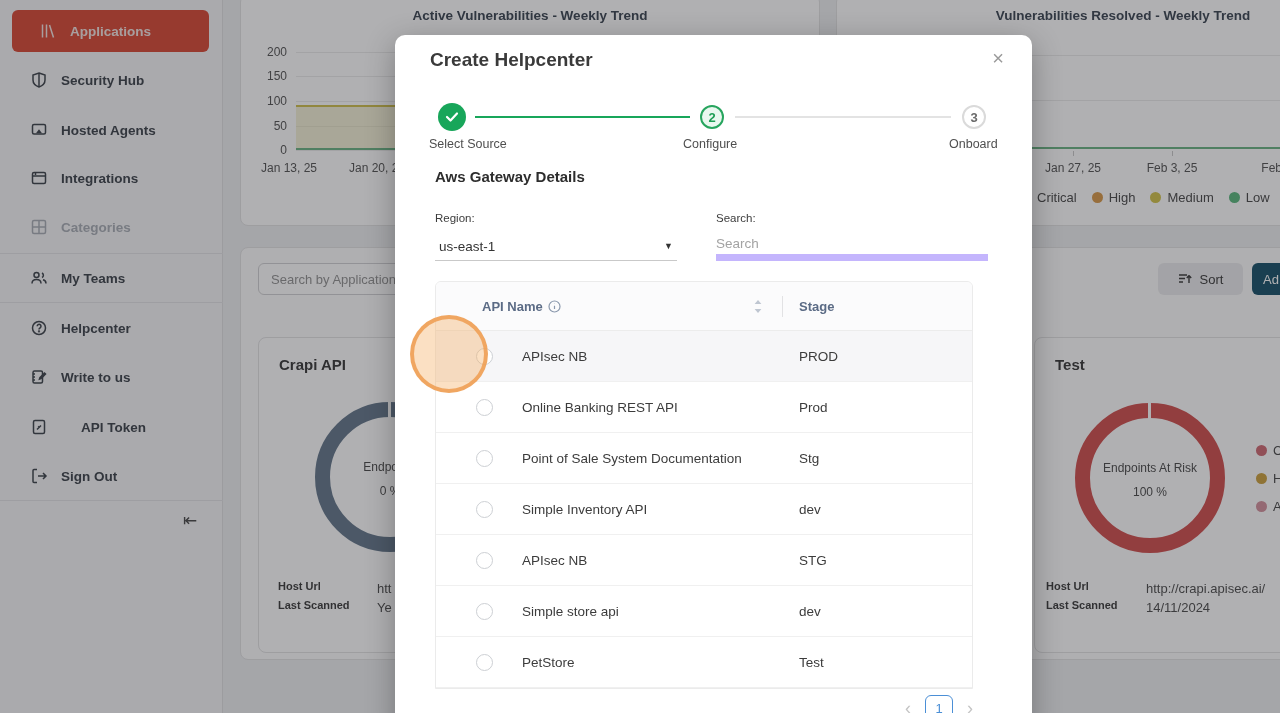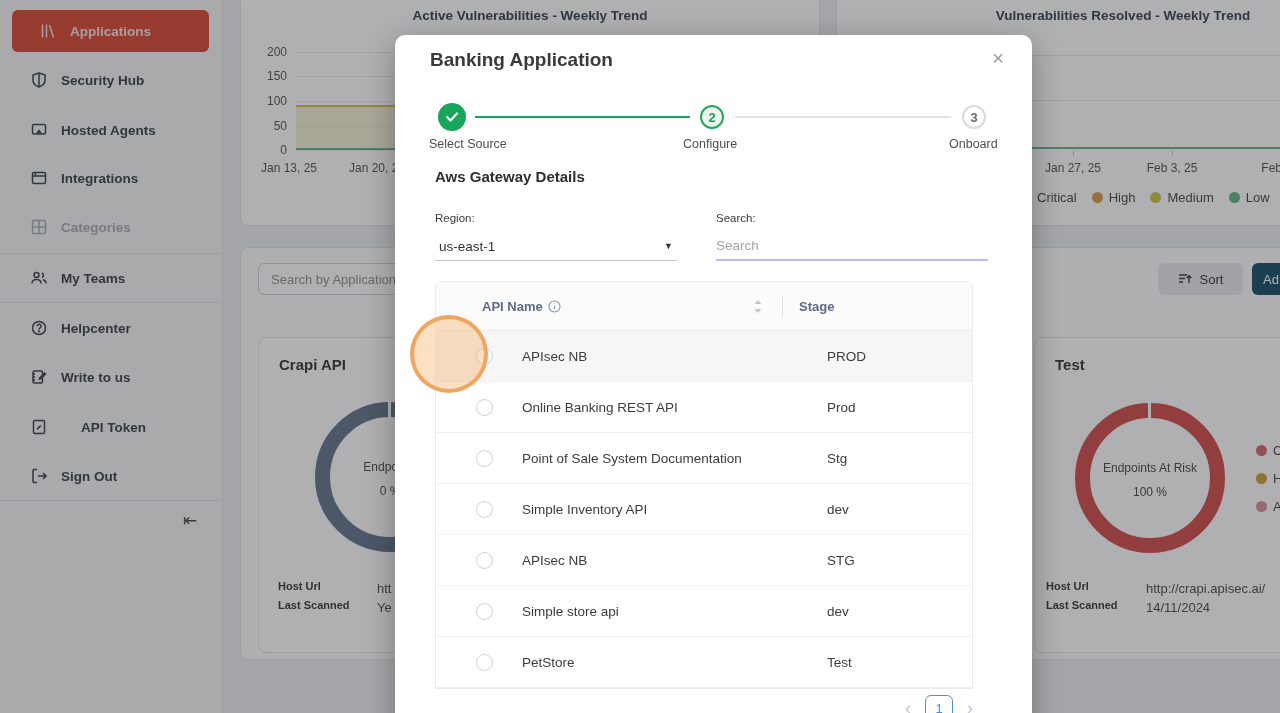--- a/index.html
+++ b/index.html
@@ -71,40 +71,40 @@
   .step-label { position:absolute; top:102px; font-size:12.5px; color:#4f4f4f; }
 
   .section-title { position:absolute; left:40px; top:133px; font-size:15px; font-weight:700; color:#2d2d2d; }
   .field-label { position:absolute; font-size:11.5px; color:#3c3c3c; }
   .select-box { position:absolute; left:40px; top:197px; width:242px; height:29px;
                 border-bottom:1px solid #c9c9c9; font-size:13.5px; color:#333;
                 display:flex; align-items:center; justify-content:space-between;
                 padding:0 4px; cursor:pointer; }
   .select-caret { font-size:9px; color:#333; }
   .modal-search { position:absolute; left:321px; top:197px; width:272px; height:29px;
-                  border:none; border-bottom:2px solid #c4b5fd; font-size:13.5px; color:#333;
+                  border:none; border-bottom:7px solid #c4b5fd; font-size:13.5px; color:#333;
                   outline:none; font-family:"Liberation Sans",sans-serif; }
   .modal-search::placeholder { color:#a3a3a3; }
 
   .table { position:absolute; left:40px; top:246px; width:538px; border:1px solid #ebebeb;
            border-radius:6px 6px 0 0; overflow:hidden; }
   .thead { height:49px; background:#fbfbfc; border-bottom:1px solid #ececec;
            display:flex; align-items:center; position:relative; }
   .th-api { margin-left:46px; font-size:13px; font-weight:700; color:#5b6b85;
             display:flex; align-items:center; gap:5px; }
   .th-stage { position:absolute; left:363px; font-size:13px; font-weight:700; color:#5b6b85; }
   .th-sort { position:absolute; left:317px; top:17px; }
   .th-div { position:absolute; left:346px; top:14px; width:1px; height:21px; background:#e2e2e4; }
   .trow { height:51px; display:flex; align-items:center; position:relative;
           border-bottom:1px solid #f0f0f0; background:#fff; cursor:pointer; }
   .trow.hl { background:#f6f6f8; }
   .radio { position:absolute; left:40px; width:17px; height:17px; border:1.5px solid #cdd0d4;
            border-radius:50%; background:#fff; cursor:pointer; }
   .tname { margin-left:86px; font-size:13.5px; color:#3c3c3c; }
-  .tstage { position:absolute; left:363px; font-size:13.5px; color:#3c3c3c;margin-left:28px; }
+  .tstage { position:absolute; left:363px; font-size:13.5px; color:#3c3c3c; }
 
   .pager { position:absolute; left:40px; top:660px; width:538px; display:flex;
            justify-content:flex-end; align-items:center; gap:14px; }
   .pg-arrow { font-size:18px; color:#c4c4c4; cursor:pointer; line-height:1; }
   .pg-page { width:28px; height:26px; border:1px solid #4b8fd6; border-radius:6px; color:#4b8fd6;
              font-size:13px; display:flex; align-items:center; justify-content:center; cursor:pointer; }
 
   
   .click-ring { position:absolute; left:410px; top:315px; width:78px; height:78px; border-radius:50%;
                 background:rgba(246,177,105,0.40); border:4px solid rgba(238,156,80,0.85); z-index:60; }
@@ -284,21 +284,21 @@
       <span>A</span>
     </div>
   <div class="meta-label" style="left:1046px; top:580px;">Host Url</div>
   <div class="meta-value" style="left:1146px; top:581px;">http://crapi.apisec.ai/</div>
   <div class="meta-label" style="left:1046px; top:599px;">Last Scanned</div>
   <div class="meta-value" style="left:1146px; top:600px;">14/11/2024</div>
 
   <div class="dim"></div>
 
   <div class="modal">
-    <div class="modal-title">Banking Application</div>
+    <div class="modal-title">Create Helpcenter</div>
     <div class="modal-close">×</div>
 
     <div class="step-circle step-done">
       <svg width="14" height="12" viewBox="0 0 14 12" fill="none" stroke="#fff" stroke-width="2.2" stroke-linecap="round" stroke-linejoin="round">
           <path d="M2 6l3.5 3.5L12 2.5"></path>
         </svg>
     </div>
     <div class="step-line line-done"></div>
     <div class="step-circle step-active">
         <span>2</span>

